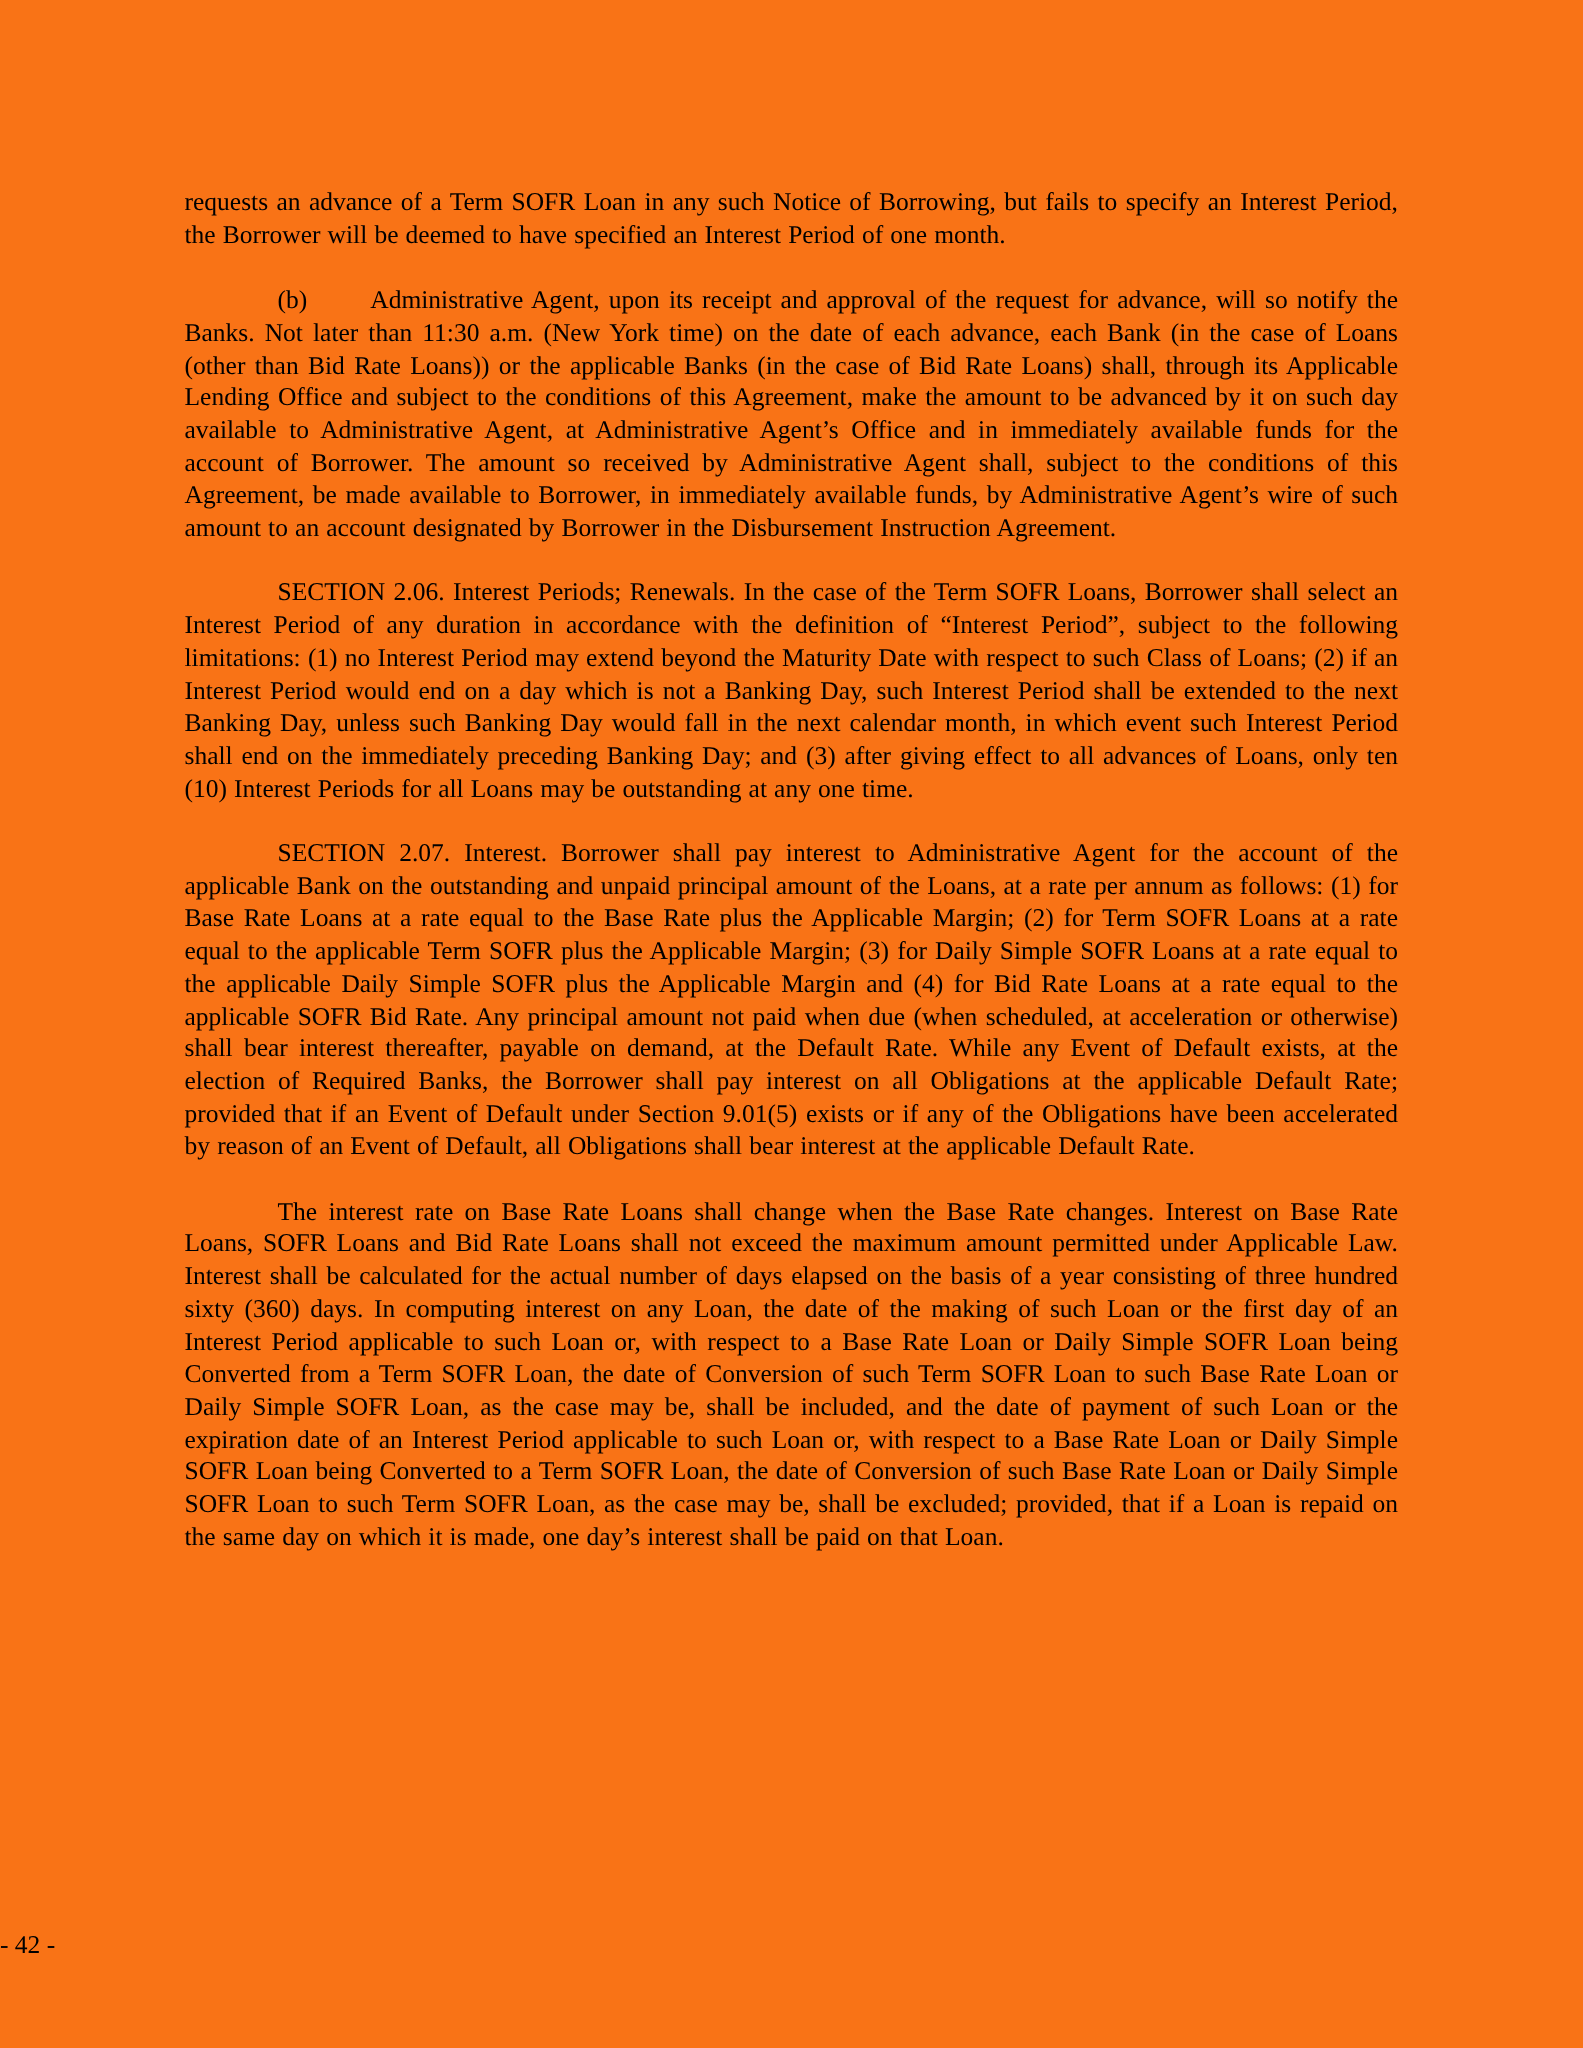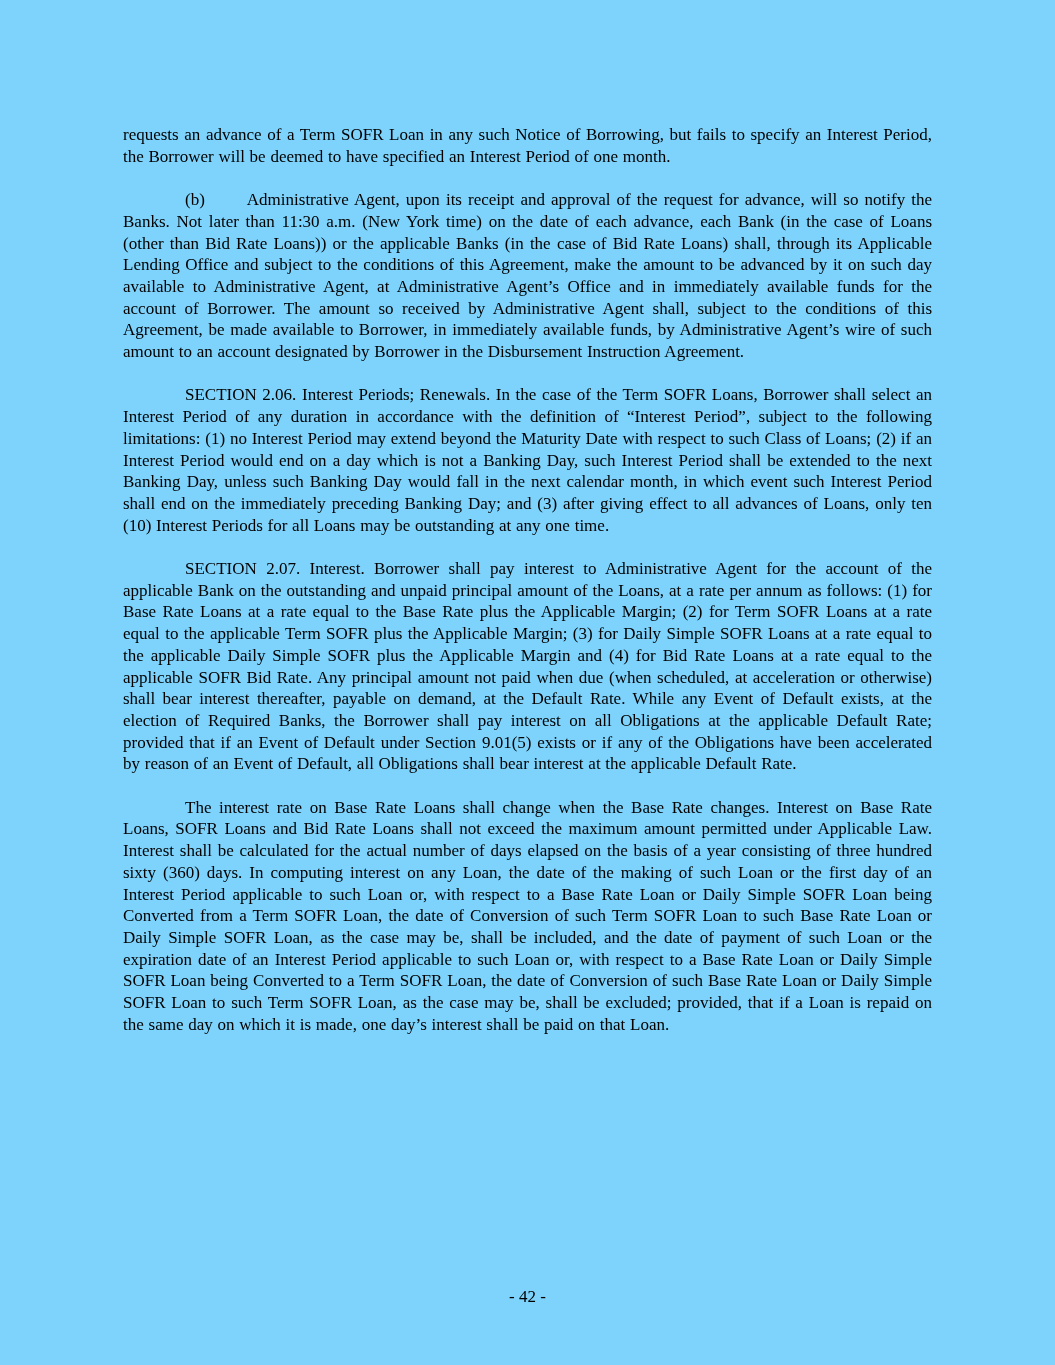--- a/index.html
+++ b/index.html
@@ -1,20 +1,20 @@
 <!DOCTYPE html>
 <html><head>
 <meta charset="utf-8">
 <style>
   html, body { margin: 0; padding: 0; background: #ffffff; }
   .page {
     position: relative;
     width: 1055px;
     height: 1365px;
-    background: #7dd3fc;
+    background: #f97316;
     font-family: "Liberation Serif", "DejaVu Serif", serif;
     color: #000000;
     overflow: hidden;
     margin: 0 auto;
   }
   .content {
     position: absolute;
     left: 123px;
     right: 123px;
     top: 124px;
@@ -27,21 +27,21 @@
     word-spacing: 0.5px;
   }
   .para.indent { text-indent: 62px; }
   .seg-underline { }
   .tab { display: inline-block; width: 42px; }
   .page-number {
     position: absolute;
     bottom: 58px;
     left: 0;
     right: 0;
-    text-align: center;
+    text-align: left;
     font-size: 17px;
     font-family: "Liberation Serif", "DejaVu Serif", serif;
   }
 </style>
 </head>
 <body>
 
 <div class="page">
   <div class="content" id="doc-body">
       <p class="para"><span>requests an advance of a Term SOFR Loan in any such Notice of Borrowing, but fails to specify an Interest Period, the Borrower will be deemed to have specified an Interest Period of one month.</span></p>

